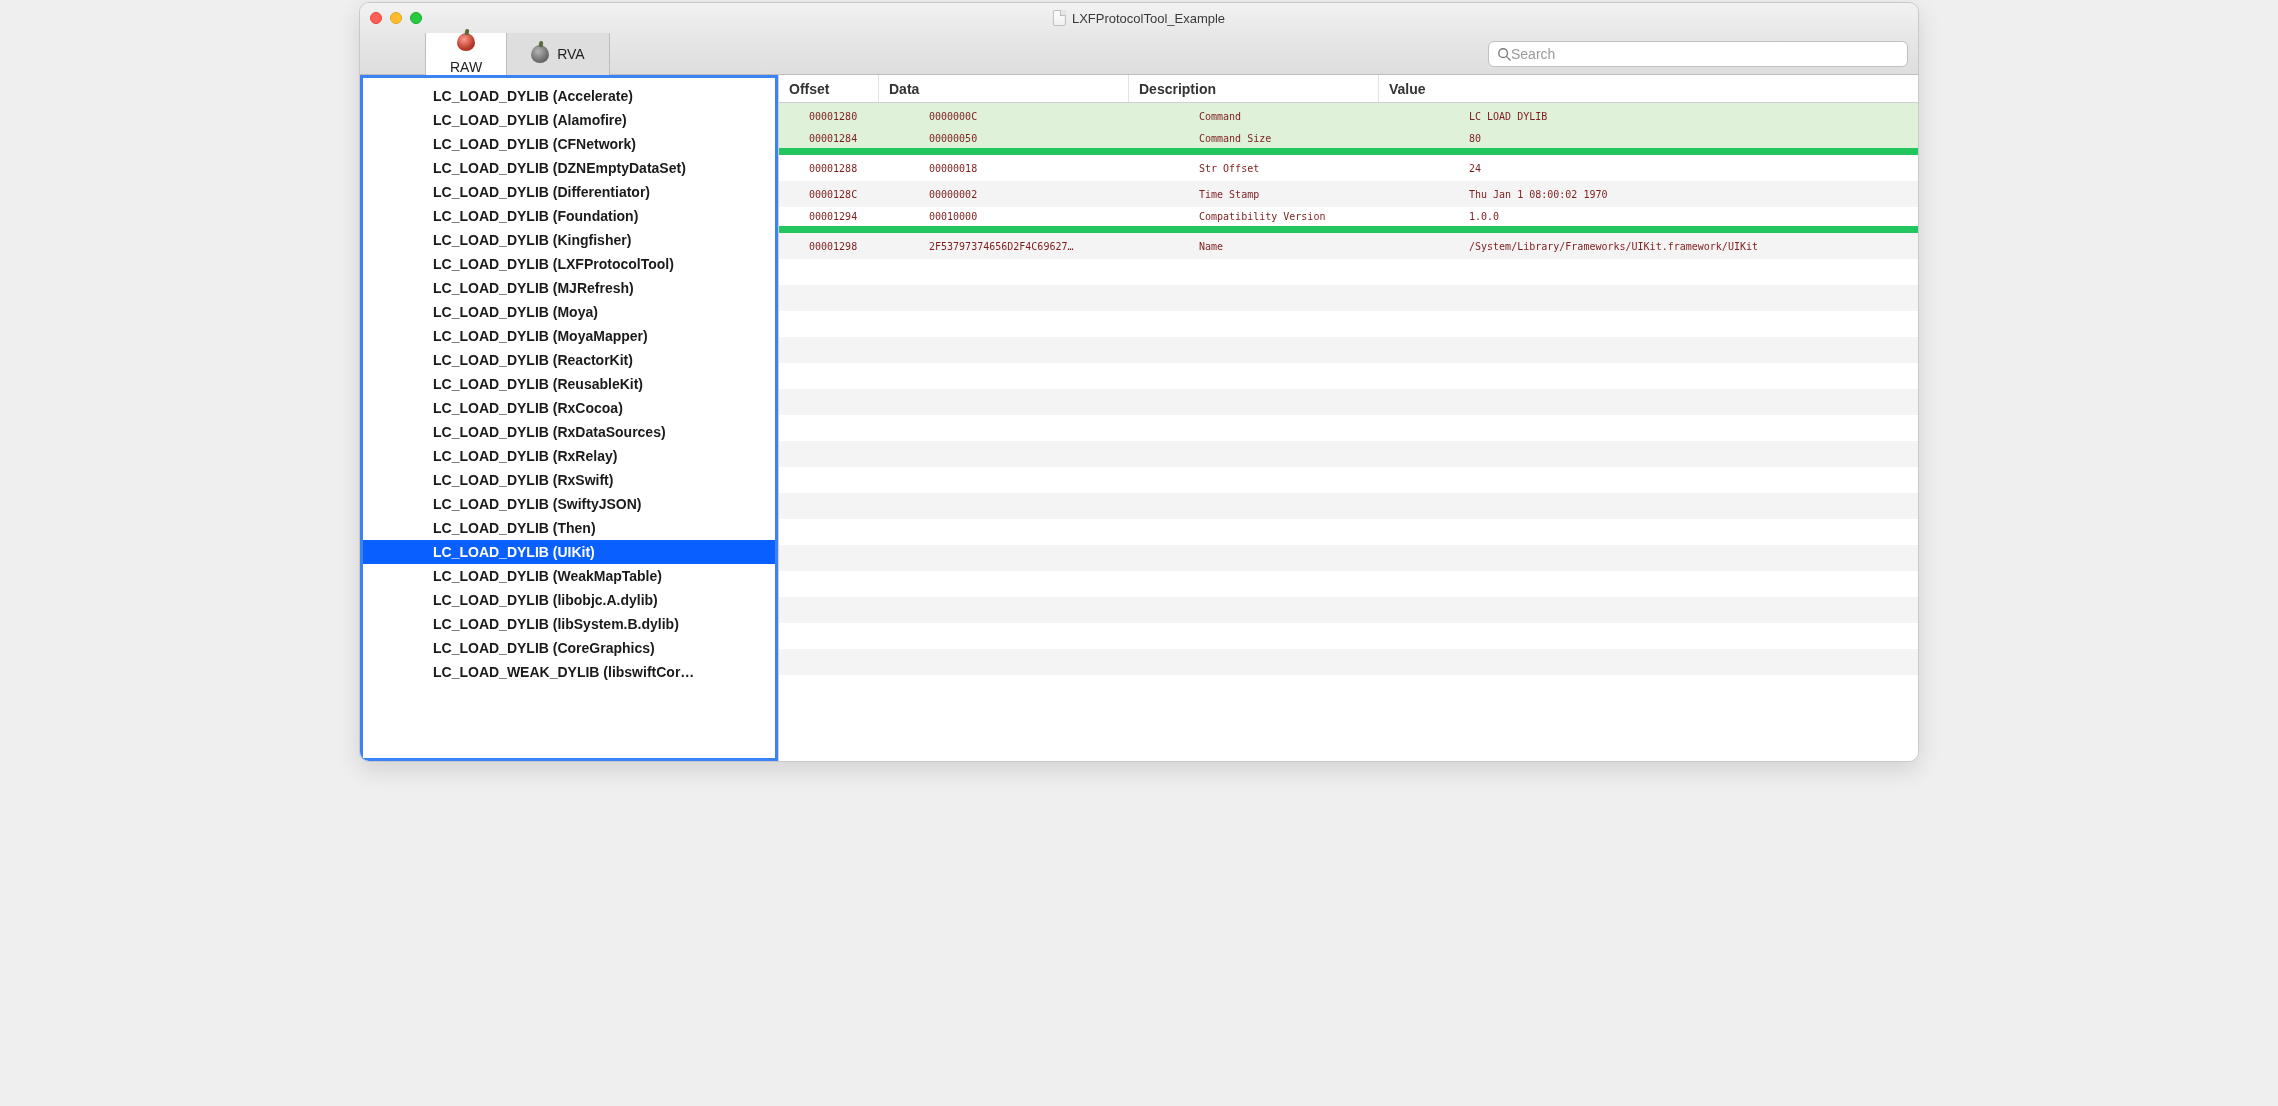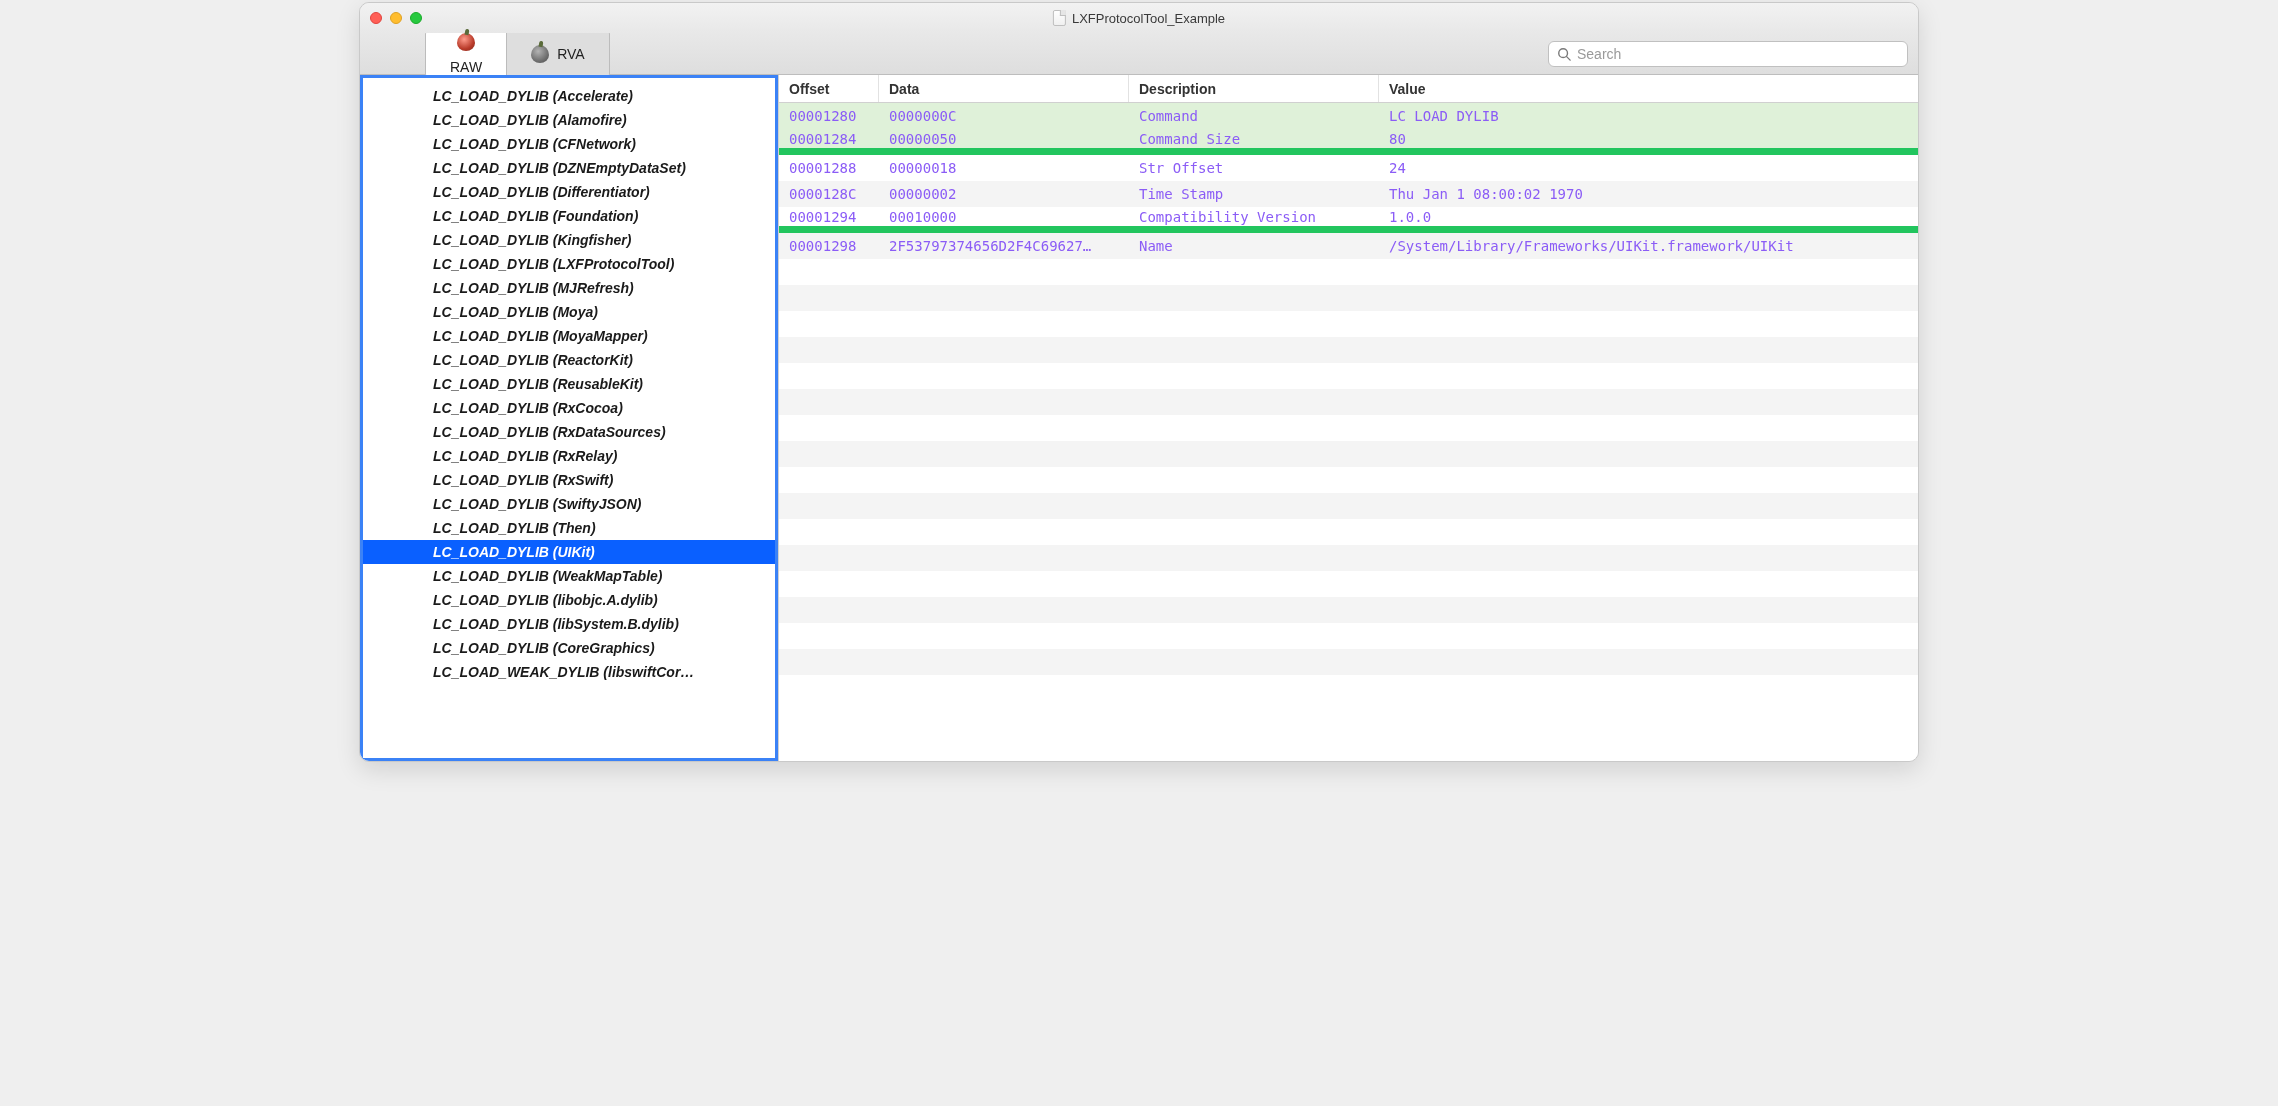--- a/index.html
+++ b/index.html
@@ -105,23 +105,22 @@
     background: radial-gradient(circle at 40% 35%, #b3b3b3 0%, #707070 60%, #4a4a4a 100%);
   }
   .toolbar-spacer { flex: 1; }
   .search {
     display: flex;
     align-items: center;
     background: #fff;
     border: 1px solid #c0c0c0;
     border-radius: 6px;
     padding: 3px 8px;
-    width: 360px;
+    width: 420px;
     height: 26px;
-    gap: 6px;
     justify-content: space-between;
   }
   .search svg { flex: none; }
   .search input {
     border: none;
     outline: none;
     font-size: 14px;
     width: 100%;
     background: transparent;
     color: #333;
@@ -140,21 +139,20 @@
     width: 418px;
     border: 3px solid #3b82f6;
     border-right: 3px solid #3b82f6;
     overflow: hidden;
     display:flex;
   }
   .side-scroll {
     flex:1;
     overflow-y: auto;
     padding-top: 6px;
-    font-style: italic;
   }
   .side-item {
     font-size: 14px;
     font-weight: 600;
     color: #1a1a1a;
     padding: 4px 0 4px 70px;
     white-space: nowrap;
     cursor: default;
   }
   .side-item.selected {
@@ -204,21 +202,21 @@
     display: flex;
     height: 26px;
     align-items: center;
   }
   .tr:nth-child(odd){ background:#ffffff; }
   .tr:nth-child(even){ background:#f4f4f4; }
   .tr.green { background: #dff1d9 !important; }
   .tr.sep-after {
     border-bottom: 7px solid #22c55e;
   }
-  .td { font-size: 14px; color:#8b5cf6; }
+  .td { font-size: 10px; color:#7f1d1d;margin-left:20px; }
 </style>
 </head>
 <body>
 
 <div class="window">
 
   <div class="titlebar">
     <div class="traffic">
       <div class="tl close"></div>
       <div class="tl min"></div>

